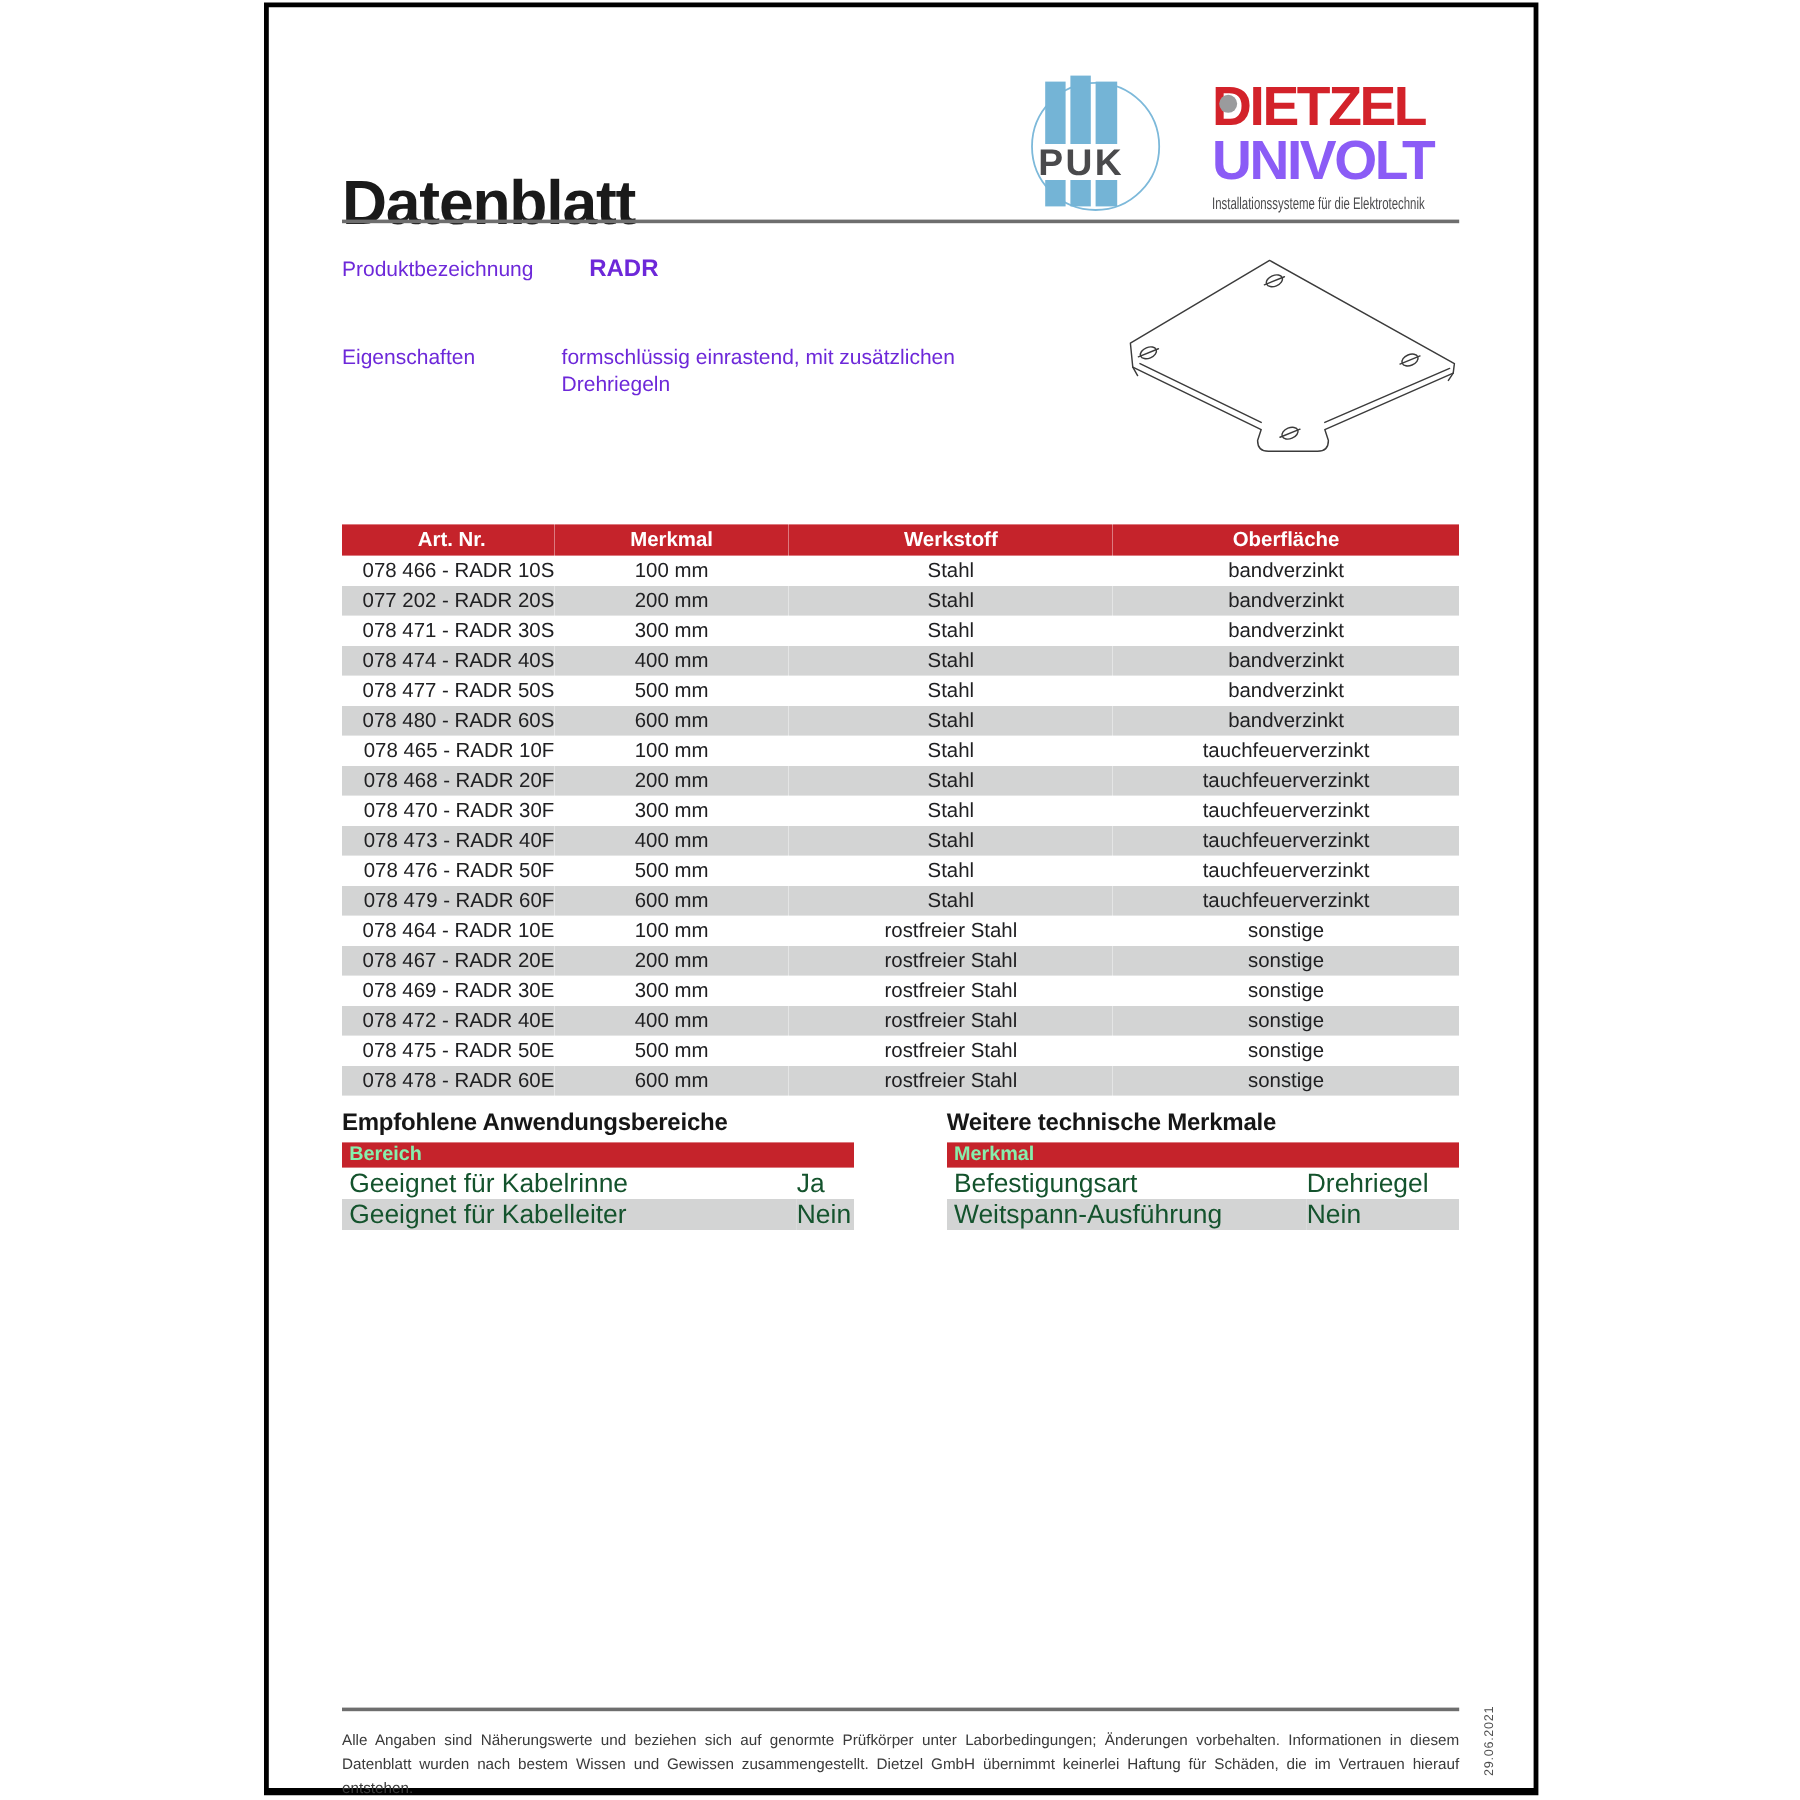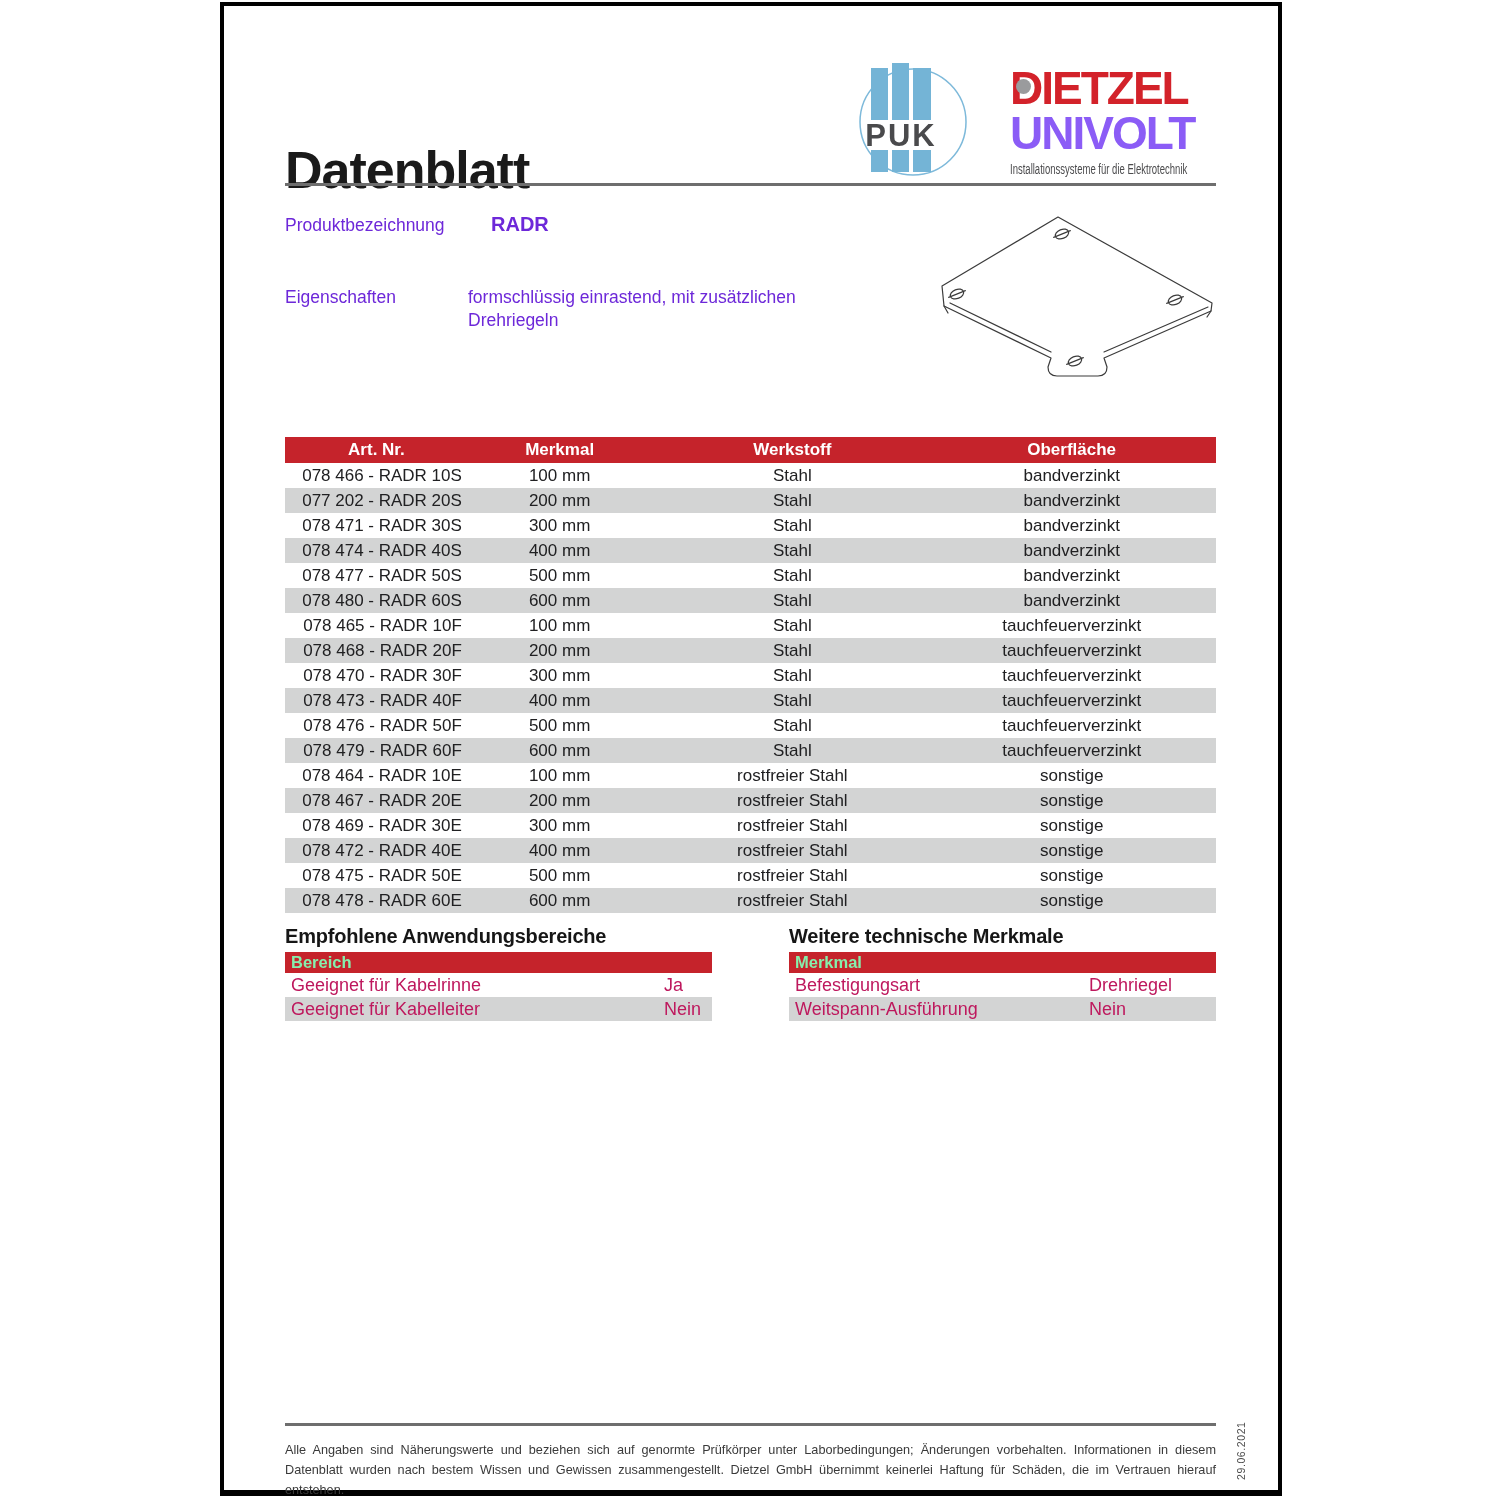--- a/index.html
+++ b/index.html
@@ -48,21 +48,21 @@
   .main-table td{font-size:17px;height:25px;text-align:center;color:#202022;}
   .main-table td:first-child{text-align:right;padding-left:6px;}
   tbody tr:nth-of-type(even){background:var(--stripe);}
 
   
   .section{width:427px;}
   .sec-left{left:61px;top:918px;}
   .sec-right{left:565px;top:918px;}
   .sec-title{font-size:20px;font-weight:bold;color:#161616;line-height:24px;margin-bottom:4px;letter-spacing:-0.2px;}
   .mini-table th{background:var(--red);color:#86efac;font-weight:bold;font-size:16.5px;height:21px;text-align:left;padding-left:6px;margin-left:36px;}
-  .mini-table td{font-size:18px;height:24px;text-align:left;color:#be185d;}
+  .mini-table td{font-size:22px;height:24px;text-align:left;color:#14532d;}
   .mini-table td:first-child{padding-left:6px;}
   .sec-left .mini-table col.c-label{width:379px;}
   .sec-right .mini-table col.c-label{width:300px;}
 
   
   .rule-bottom{left:61px;top:1417px;width:931px;height:3px;background:var(--rule);}
   .disclaimer{left:61px;top:1434px;width:931px;font-size:12.7px;line-height:20px;color:#3a3a3a;text-align:justify;}
   .date-vertical{
     left:1009px;top:1404px;height:70px;width:16px;
     writing-mode:vertical-rl;transform:rotate(180deg);

